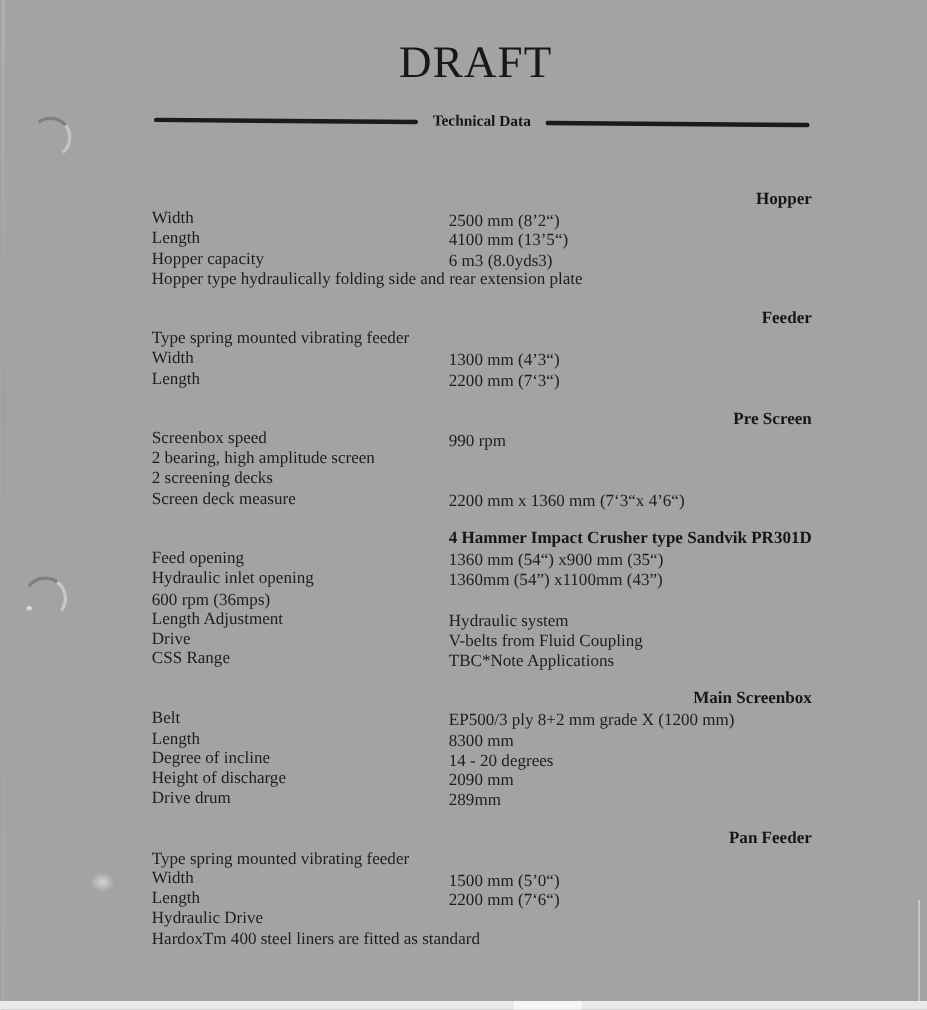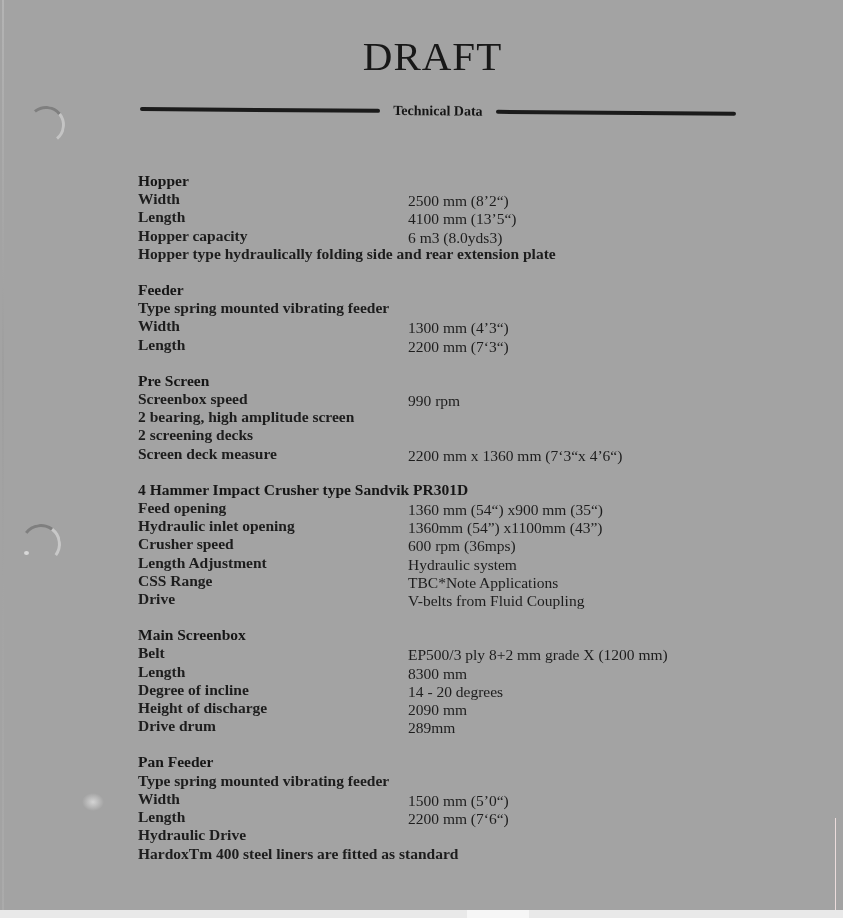--- a/index.html
+++ b/index.html
@@ -57,23 +57,23 @@
     font-weight:bold; font-size:14px; white-space:nowrap; padding:0 3px;
     color:#161616;
   }
   
   .specs {
     position:absolute; left:138px; top:172px; width:600px;
     font-size:15.5px; line-height:18.2px;
   }
   .section { margin-top:18px; }
   .section:first-child { margin-top:0; }
-  .section h3 { margin:0; font-size:15.5px; line-height:18.2px; font-weight:bold; color:#161616; }
+  .section h3 { margin:0; font-size:15.5px; line-height:18.2px; font-weight:bold; color:#161616;text-align:right; }
   .row { display:flex; }
-  .row .label { flex:0 0 270px; width:270px;font-weight:bold; }
+  .row .label { flex:0 0 270px; width:270px; }
   .row .value { position:relative; top:2px; white-space:nowrap; }
   .row.note .label { flex:1 1 auto; width:auto; }
 </style>
 </head>
 <body>
 
 <div class="page">
 
   <div class="edge-left"></div>
   <div class="hole hole-1"></div>
@@ -146,35 +146,34 @@
         <h3>4 Hammer Impact Crusher type Sandvik PR301D</h3>
         <div class="row">
           <span class="label">Feed opening</span>
           <span class="value">1360 mm (54“) x900 mm (35“)</span>
         </div>
         <div class="row">
           <span class="label">Hydraulic inlet opening</span>
           <span class="value">1360mm (54”) x1100mm (43”)</span>
         </div>
         <div class="row">
-          <span class="label">Crusher speed</span>
           <span class="value">600 rpm (36mps)</span>
         </div>
         <div class="row">
           <span class="label">Length Adjustment</span>
           <span class="value">Hydraulic system</span>
         </div>
         <div class="row">
+          <span class="label">Drive</span>
+          <span class="value">V-belts from Fluid Coupling</span>
+        </div>
+        <div class="row">
           <span class="label">CSS Range</span>
           <span class="value">TBC*Note Applications</span>
         </div>
-        <div class="row">
-          <span class="label">Drive</span>
-          <span class="value">V-belts from Fluid Coupling</span>
-        </div>
       </div>
       <div class="section">
         <h3>Main Screenbox</h3>
         <div class="row">
           <span class="label">Belt</span>
           <span class="value">EP500/3 ply 8+2 mm grade X (1200 mm)</span>
         </div>
         <div class="row">
           <span class="label">Length</span>
           <span class="value">8300 mm</span>

